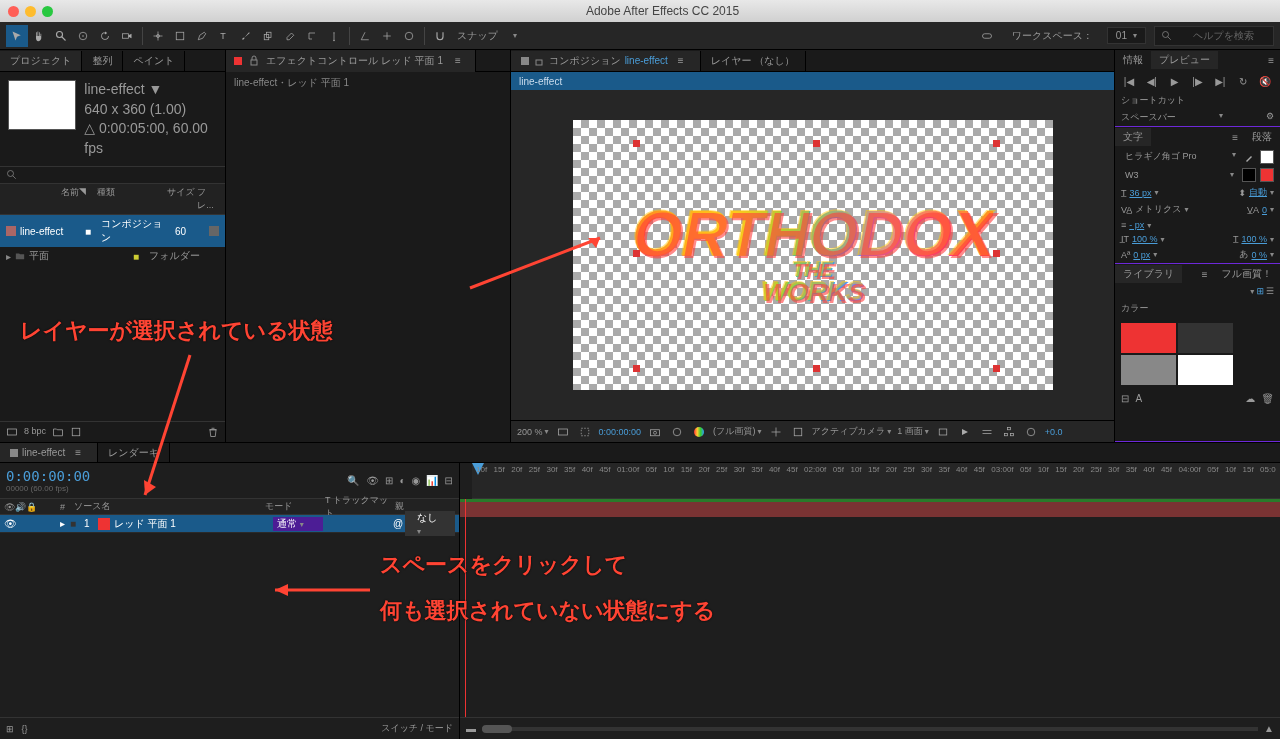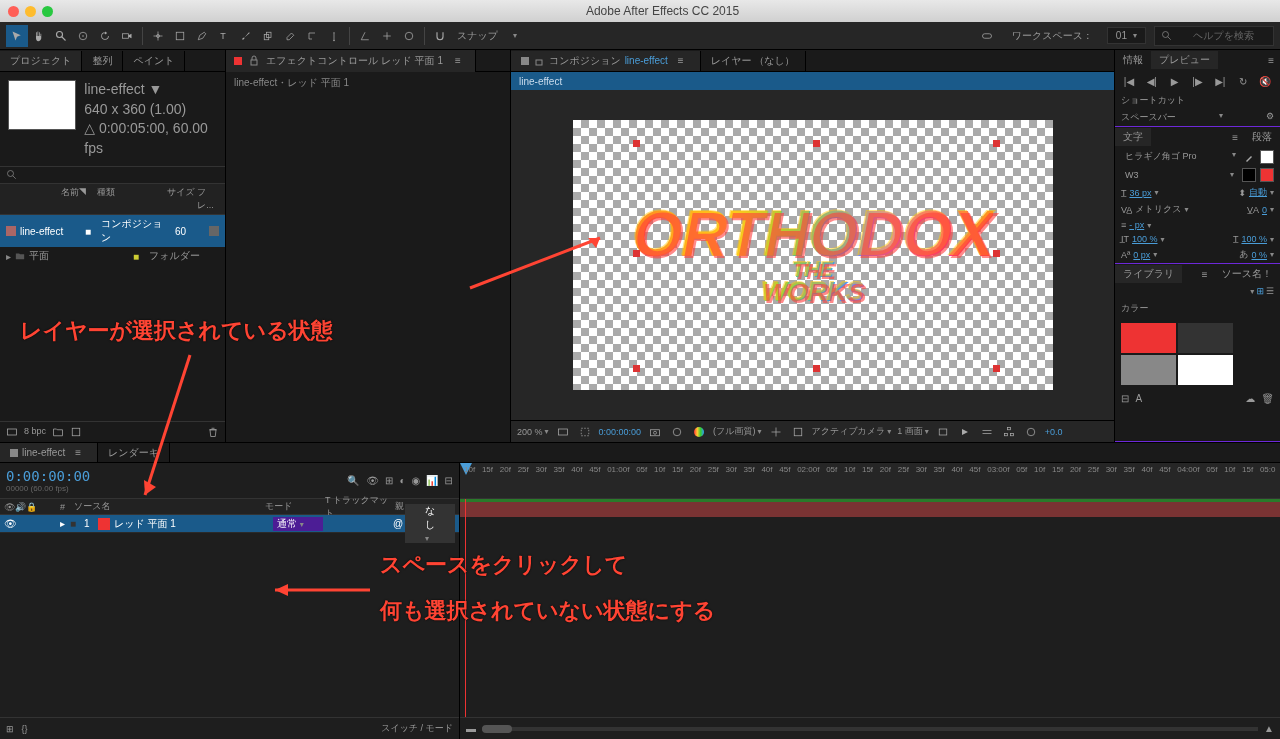--- a/index.html
+++ b/index.html
@@ -104,21 +104,21 @@
 .tl-left { width: 460px; display: flex; flex-direction: column; border-right: 1px solid #000; }
 .tl-right { flex: 1; display: flex; flex-direction: column; position:relative; }
 .tl-hdr { height: 36px; display: flex; align-items: center; padding: 0 6px; border-bottom: 1px solid #333; }
 .timecode { font-family: monospace; font-size: 14px; color: #4a9dd8; }
 .timecode-sub { font-size: 8px; color: #666; }
 .tl-cols { height: 16px; display: flex; font-size: 9px; align-items: center; border-bottom: 1px solid #333; background: #222; padding: 0 4px; }
 .tl-layer { height: 18px; display: flex; align-items: center; font-size: 10px; border-bottom: 1px solid #2a2a2a; padding: 0 4px; }
 .tl-layer.sel { background: #1a5a8a; color: #fff; }
 .lyr-sw { width: 12px; height: 12px; background: #e33; }
 .tl-foot { margin-top: auto; height: 22px; display: flex; align-items: center; padding: 0 6px; border-top: 1px solid #333; font-size:9px; gap:8px; }
-.tl-ruler { height: 36px; background: #262626; border-bottom: 1px solid #333; position: relative; font-size:8px; color:#888; }
+.tl-ruler { height: 36px; background: #262626; border-bottom: 1px solid #333; position: relative; font-size:8px; color:#888;margin-left:12px; }
 .ruler-marks { display:flex; position:absolute; top:2px; left:0; right:0; justify-content:space-between; padding:0 4px; }
 .playhead { position: absolute; top: 0; left: 0; width: 12px; height: 12px; background: #4a9dd8; clip-path: polygon(0 0,100% 0,50% 100%); }
 .playline { position:absolute; top:0; bottom:0; left:5px; width:1px; background:#e33; }
 .tl-track-area { flex: 1; position: relative; }
 .greenbar { position:absolute; top:0; left:0; right:0; height:3px; background:#2a7a2a; }
 .tl-bar { position: absolute; top: 3px; left: 0; right: 0; height: 15px; background: #7a3333; }
 .tl-zoom { height: 22px; border-top: 1px solid #333; display: flex; align-items: center; padding: 0 6px; gap:6px;}
 .zoom-track{ flex:1; height:4px; background:#333; position:relative;}
 .zoom-thumb{position:absolute;left:0;width:30px;height:8px;top:-2px;background:#555;border-radius:4px;}
 
@@ -584,21 +584,21 @@
             <span class="val">0 %</span>
             <span class="chev">▾</span>
           </div>
       </div>
     </div>
 
     <div class="rpanel" style="flex:1">
       <div class="rp-tabs">
         <div class="rp-tab active">ライブラリ</div>
         <span class="pmenu">≡</span>
-        <div class="rp-tab">ソース名！</div>
+        <div class="rp-tab">フル画質！</div>
       </div>
       <div class="char-row" style="justify-content:flex-end;gap:2px">
         <span class="chev">▾</span>
         <span style="color:#4a9dd8">⊞</span>
         <span>☰</span>
       </div>
       <div class="rp-body">カラー</div>
       <div class="lib-swatches">
         <div class="lsw" style="background:#e33"></div>
         <div class="lsw" style="background:#333"></div>
@@ -653,21 +653,21 @@
         <span style="width:14px">👁</span>
         <span style="width:42px"></span>
         <span style="width:10px">▸</span>
         <span style="width:14px;color:#333">■</span>
         <span style="width:14px">1</span>
         <div class="lyr-sw"></div>
         <span style="flex:1;padding-left:4px">レッド 平面 1</span>
         <span style="width:50px;background:#4c1d95;padding:0 4px"><span>通常</span> <span class="chev">▾</span></span>
         <span style="width:70px"></span>
         <span style="width:12px">@</span>
-        <span style="width:50px;background:#333;padding:0 20px"><span>なし</span> <span class="chev">▾</span></span>
+        <span style="width:50px;background:#333;padding:0 12px"><span>なし</span> <span class="chev">▾</span></span>
       </div>
       <div class="tl-foot">
         <span>⊞</span>
         <span>{}</span>
         <span style="flex:1"></span>
         <span>スイッチ / モード</span>
       </div>
     </div>
     <div class="tl-right">
       <div class="tl-ruler">

